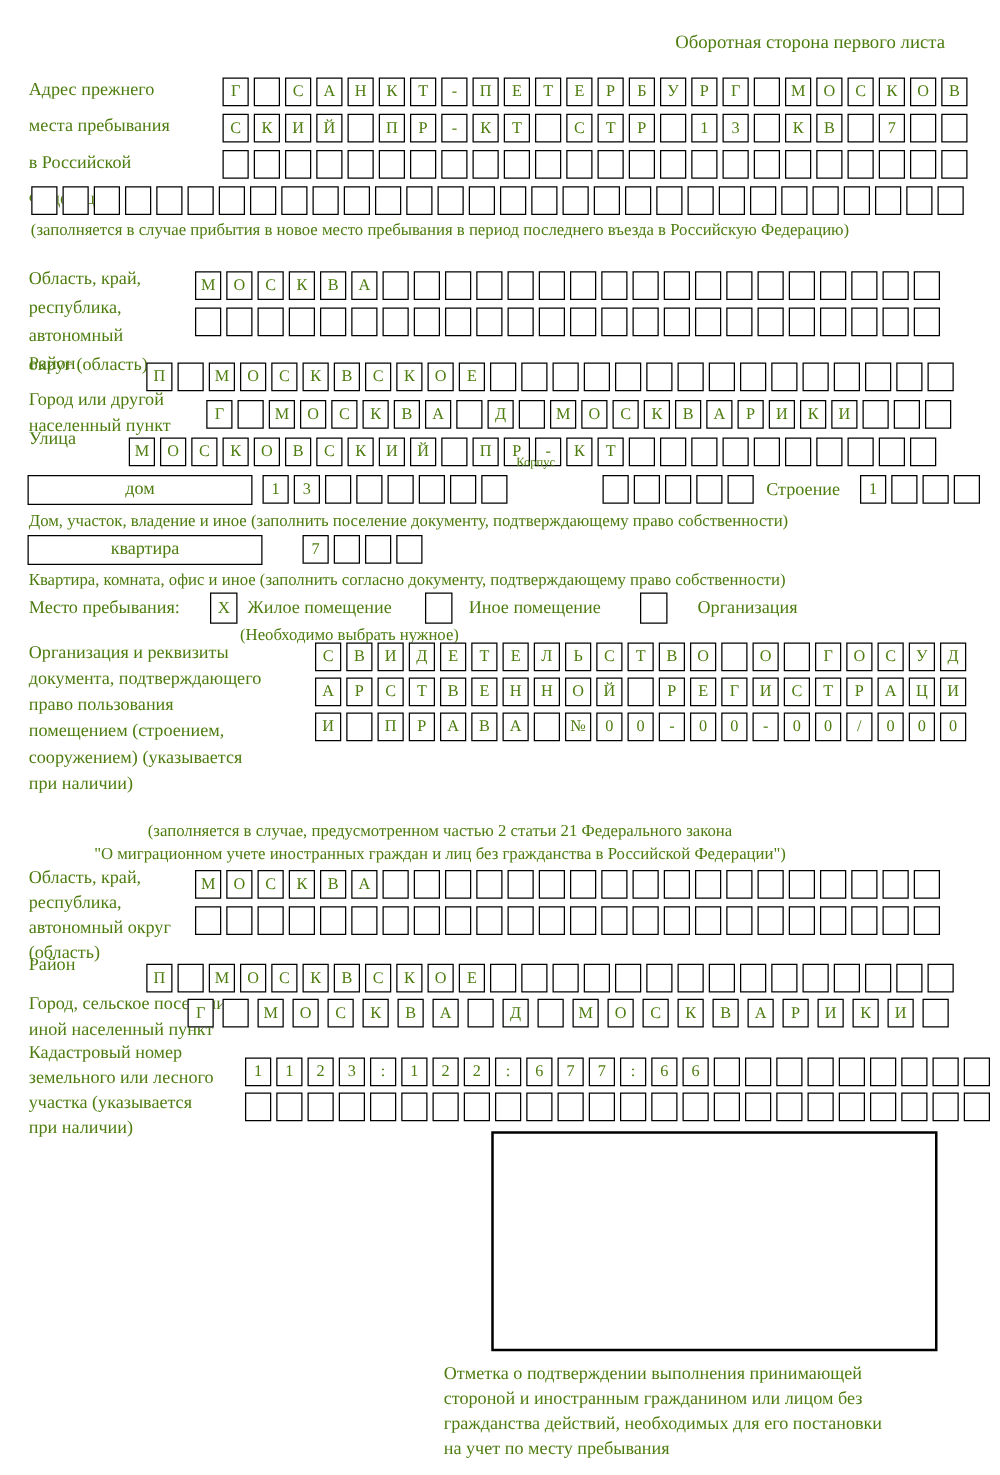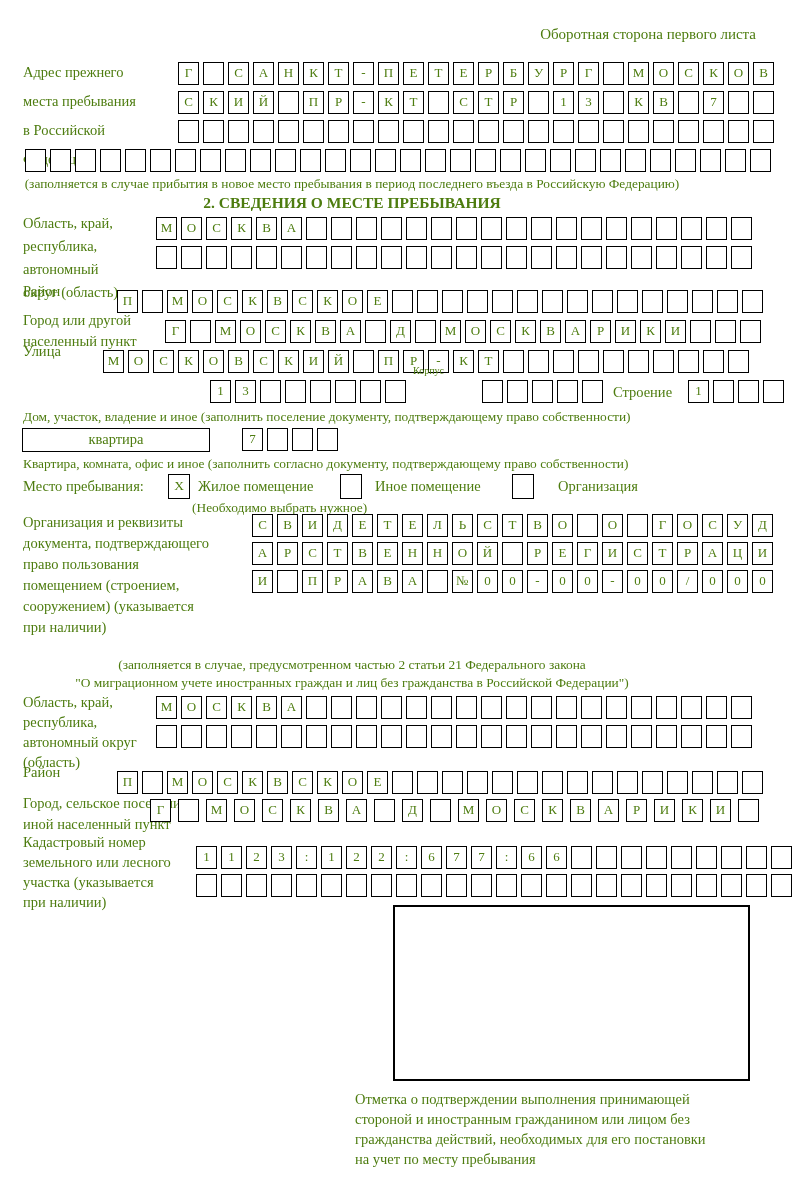--- a/index.html
+++ b/index.html
@@ -135,21 +135,20 @@
       <span class="cell"></span>
       <span class="cell"></span>
       <span class="cell"></span>
       <span class="cell"></span>
       <span class="cell"></span>
       <span class="cell"></span>
       <span class="cell"></span>
     </div>
   <div class="cap ctr" style="top:176px">(заполняется в случае прибытия в новое место пребывания в период последнего въезда в Российскую Федерацию)</div>
 
-  <div class="cap ctr bold" style="top:195px;font-size:15.5px">2. СВЕДЕНИЯ О МЕСТЕ ПРЕБЫВАНИЯ</div>
 
   <div class="lbl" style="left:23px;top:212px;line-height:23px">Область, край,
 республика,
 автономный
 округ (область)</div>
   <div class="boxrow" style="left:156px;top:217px">
       <span class="cell">М</span>
       <span class="cell">О</span>
       <span class="cell">С</span>
       <span class="cell">К</span>
@@ -283,20 +282,21 @@
       <span class="cell"></span>
       <span class="cell"></span>
       <span class="cell"></span>
       <span class="cell"></span>
       <span class="cell"></span>
       <span class="cell"></span>
       <span class="cell"></span>
       <span class="cell"></span>
     </div>
 
+  <div class="lblrect" style="left:22px;top:380px;width:180px">дом</div>
   <div class="boxrow" style="left:210px;top:380px">
       <span class="cell">1</span>
       <span class="cell">3</span>
       <span class="cell"></span>
       <span class="cell"></span>
       <span class="cell"></span>
       <span class="cell"></span>
       <span class="cell"></span>
       <span class="cell"></span>
     </div>

